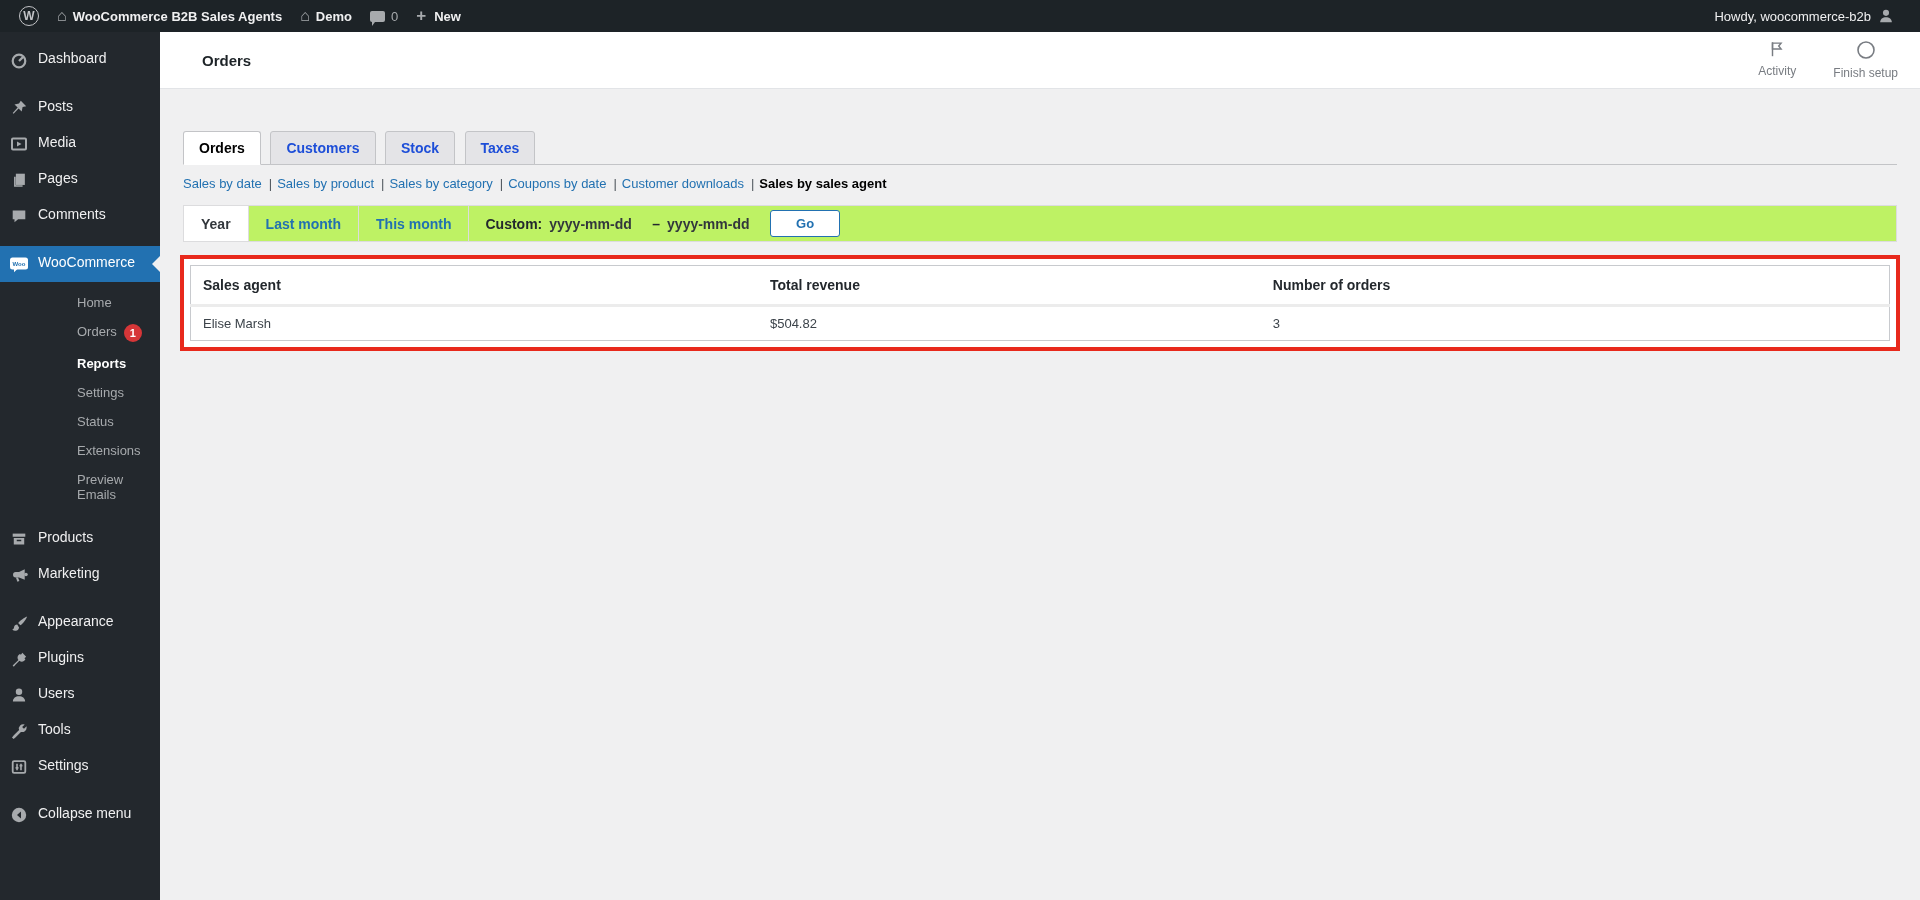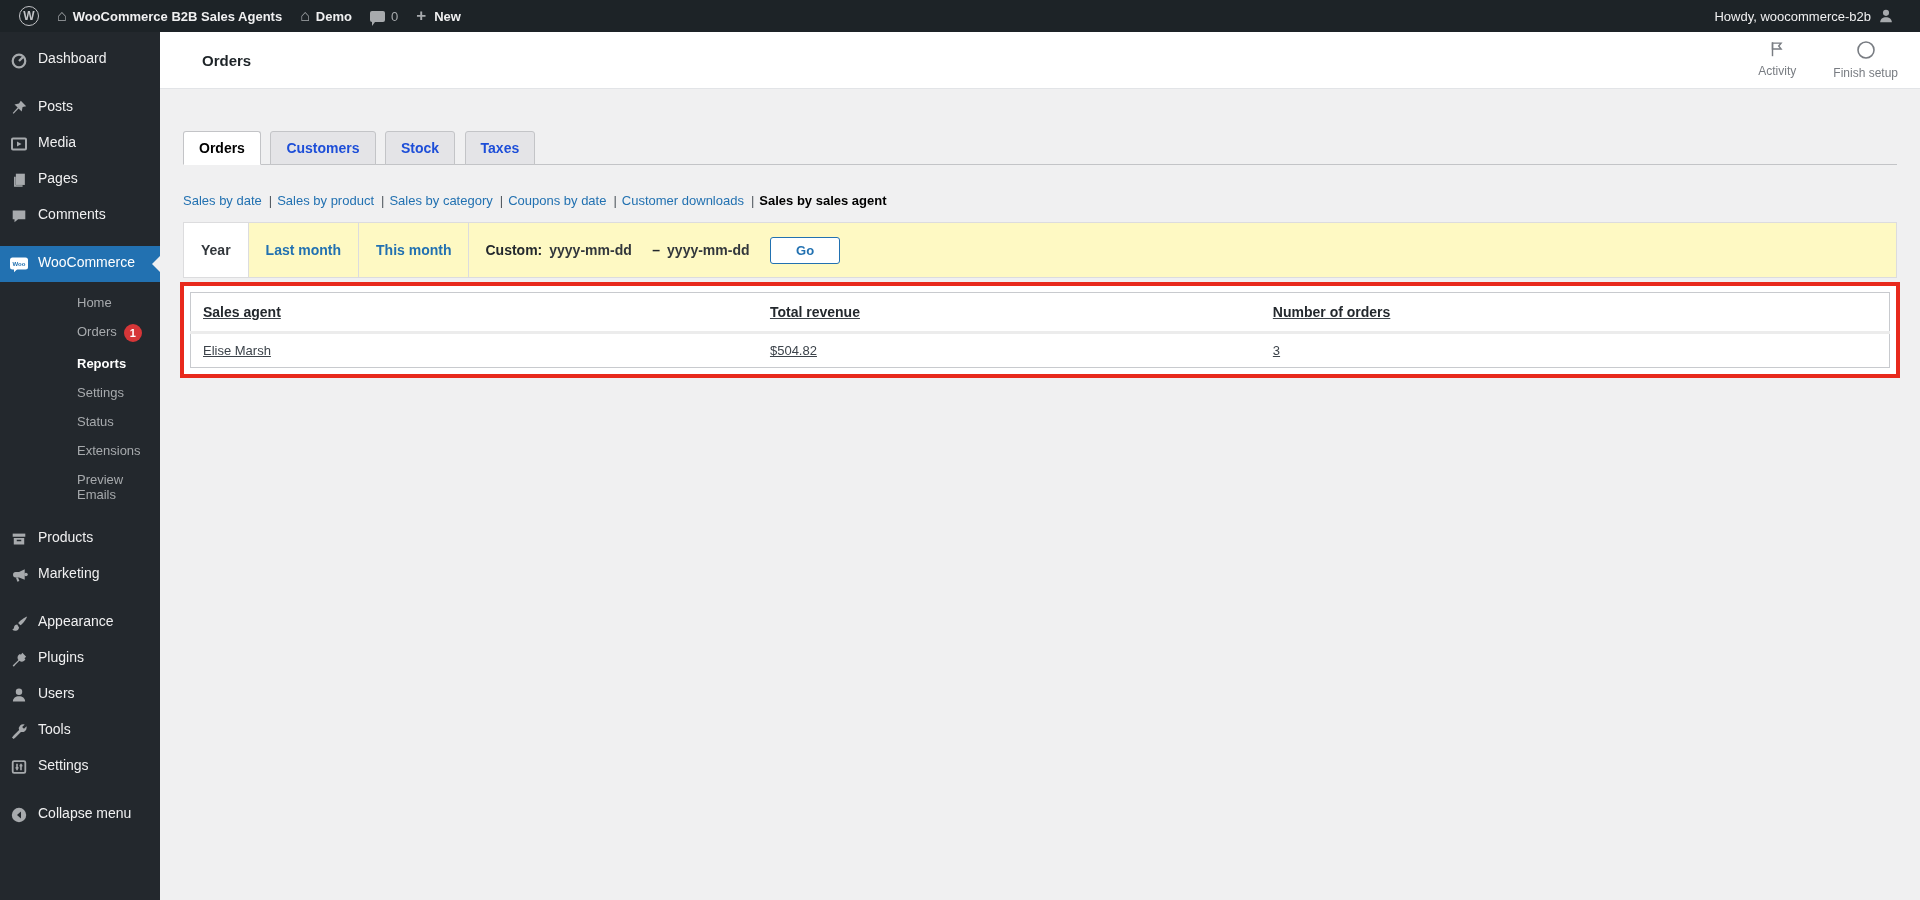--- a/index.html
+++ b/index.html
@@ -80,49 +80,49 @@
   .nav-tabs { border-bottom:1px solid #c3c4c7; }
   .nav-tab {
     display:inline-block; padding:8px 15px; margin:0 5px -1px 0;
     font-size:14px; font-weight:bold; color:#1d4ed8;
     background:#e4e4e7; border:1px solid #c3c4c7; border-radius:3px 3px 0 0;
     cursor:pointer;
   }
   .nav-tab.active { background:#fff; color:#000; border-bottom-color:#fff; }
 
   
-  .report-links { margin-top:28px; font-size:13px; color:#50575e; }
+  .report-links { margin-top:11px; font-size:13px; color:#50575e; }
   .report-links a { color:#2271b1; cursor:pointer; }
   .report-links .sep { margin:0 5px 0 7px; color:#50575e; }
   .report-links .current-report { color:#000; font-weight:bold; }
 
   
   .panel { margin-top:14px; }
   .range-bar {
-    display:flex; align-items:stretch; height:56px;
-    background:#fef9c3; border:1px solid #dcdcde; font-size:14px;
+    display:flex; align-items:stretch; height:37px;
+    background:#bef264; border:1px solid #dcdcde; font-size:14px;
   }
   .range-item {
     display:flex; align-items:center; padding:0 17px;
     border-right:1px solid #dcdcde; color:#2271b1; font-weight:bold; cursor:pointer;
   }
   .range-item.active { background:#fff; color:#32373c; }
   .custom-range { display:flex; align-items:center; gap:7px; padding:0 16px; font-weight:bold; color:#23282d; }
   .custom-range input {
     width:96px; border:none; background:transparent; outline:none;
     font-family:"Liberation Sans",sans-serif; font-size:14px; font-weight:bold; color:#23282d;
   }
   .custom-range input::placeholder { color:#32373c; opacity:1; }
   .go-btn {
     padding:5px 25px; background:#fff; border:1px solid #2271b1; border-radius:3px;
     color:#2271b1; font-size:13px; font-weight:bold; cursor:pointer;
   }
 
   
-  .red-box { border:4px solid #e8291c; background:#fff; padding:6px; margin:4px -3px;text-decoration:underline; }
+  .red-box { border:4px solid #e8291c; background:#fff; padding:6px; margin:13px -3px; }
   table.report { width:100%; border-collapse:collapse; border:1px solid #c8cace; background:#fff; }
   table.report th {
     text-align:left; font-size:14px; font-weight:bold; color:#23282d;
     padding:11px 12px; border-bottom:3px solid #ececec;
   }
   table.report td { font-size:13px; color:#3c434a; padding:9px 12px; }
   table.report tr.data-row + tr.data-row td { border-top:2px solid #fca5a5; }
 </style>
 </head>
 <body>

